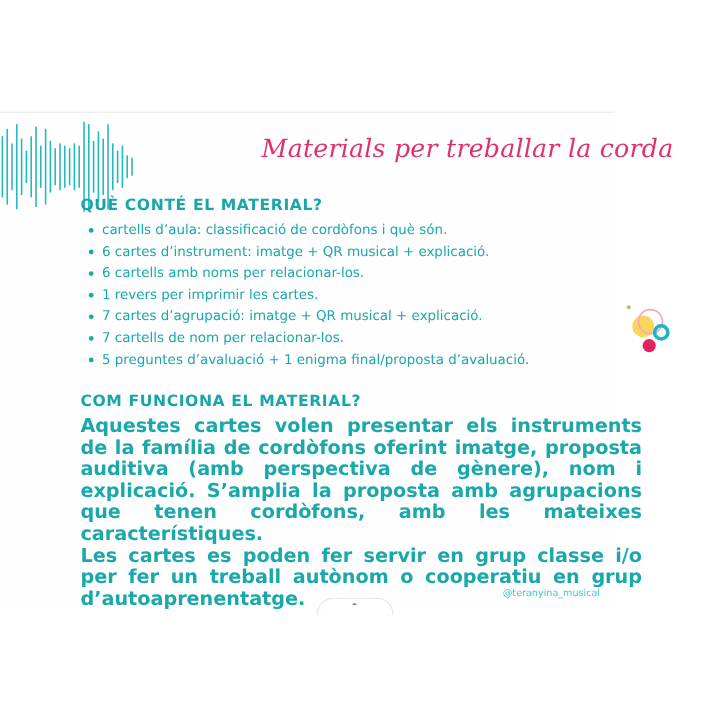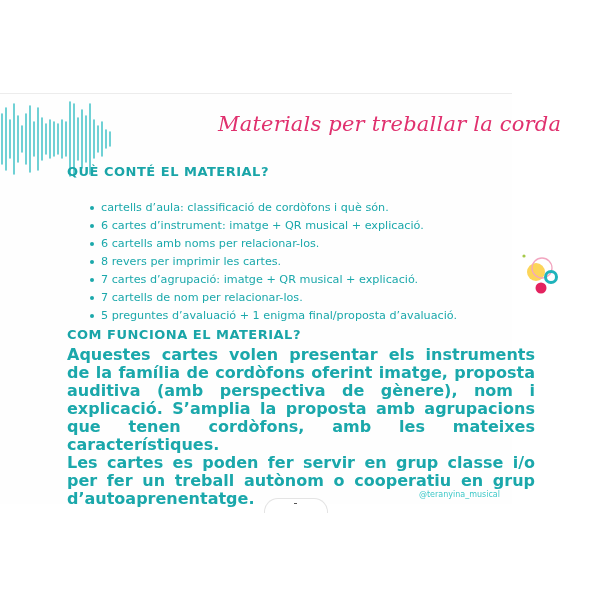--- a/index.html
+++ b/index.html
@@ -3,21 +3,21 @@
 <meta charset="utf-8">
 <style>
   html, body { margin:0; padding:0; }
   body { width:600px; height:600px; background:#ffffff; position:relative; overflow:hidden; font-family:"DejaVu Sans", sans-serif; }
   .slide { position:absolute; left:0; top:93px; width:512px; height:410px; background:#fefefe; border-top:1px solid #ececec; }
   .wave { position:absolute; left:0; top:6px; width:116px; height:78px; }
   .title { position:absolute; left:218px; top:18px; font-family:"DejaVu Serif", serif; font-style:italic; font-size:21px; color:#e0306e; letter-spacing:0.2px; white-space:nowrap; }
   .h { position:absolute; left:67px; font-family:"DejaVu Sans", sans-serif; font-weight:bold; font-size:13px; color:#1aa5a8; letter-spacing:0.5px; white-space:nowrap; }
   .h1 { top:70px; }
   .h2 { top:233px; }
-  ul.items { position:absolute; left:72px; top:89px; margin:16px; padding:0; list-style:none; }
+  ul.items { position:absolute; left:72px; top:89px; margin:0; padding:0; list-style:none; }
   ul.items li { font-size:11.2px; color:#1ba8ab; height:18px; line-height:18px; white-space:nowrap; position:relative; padding-left:13px; }
   ul.items li::before { content:""; position:absolute; left:2px; top:7px; width:4px; height:4px; border-radius:50%; background:#1ba8ab; }
   .para { position:absolute; left:67px; top:252px; width:468px; font-size:16px; line-height:18px; color:#1ba8ab; text-align:justify;font-weight:bold; }
   .para p { margin:0; }
   .dots { position:absolute; left:516px; top:158px; width:50px; height:44px; }
   .handle { position:absolute; right:12px; top:396px; font-size:8px; color:#3ec8c8; white-space:nowrap;padding-left:12px; }
   .scroll-pill { position:absolute; left:264px; top:498px; width:62px; height:14px; border:1px solid #e4e4e4; border-bottom:none; border-radius:14px 14px 0 0; background:#fff; }
   .scroll-pill span { position:absolute; left:29px; top:4px; width:3px; height:1px; background:#555; }
 </style>
 </head>
@@ -58,21 +58,21 @@
     </g>
   </svg>
 
   <div class="title">Materials per treballar la corda</div>
 
   <div class="h h1">QUÈ CONTÉ EL MATERIAL?</div>
   <ul class="items">
     <li>cartells d’aula: classificació de cordòfons i què són.</li>
     <li>6 cartes d’instrument: imatge + QR musical + explicació.</li>
     <li>6 cartells amb noms per relacionar-los.</li>
-    <li>8 revers per imprimir les cartes.</li>
+    <li>1 revers per imprimir les cartes.</li>
     <li>7 cartes d’agrupació:  imatge + QR musical + explicació.</li>
     <li>7 cartells de nom per relacionar-los.</li>
     <li>5 preguntes d’avaluació + 1 enigma final/proposta d’avaluació.</li>
   </ul>
 
   <svg class="dots" viewBox="0 0 50 44">
     <circle cx="8" cy="4" r="1.6" fill="#a6c94a"></circle>
     <circle cx="20" cy="20" r="9" fill="#fcd55a"></circle>
     <circle cx="26" cy="16" r="10" fill="none" stroke="#f2a6c0" stroke-width="1.3"></circle>
     <circle cx="35" cy="25" r="5.5" fill="none" stroke="#1fb3bb" stroke-width="3"></circle>

